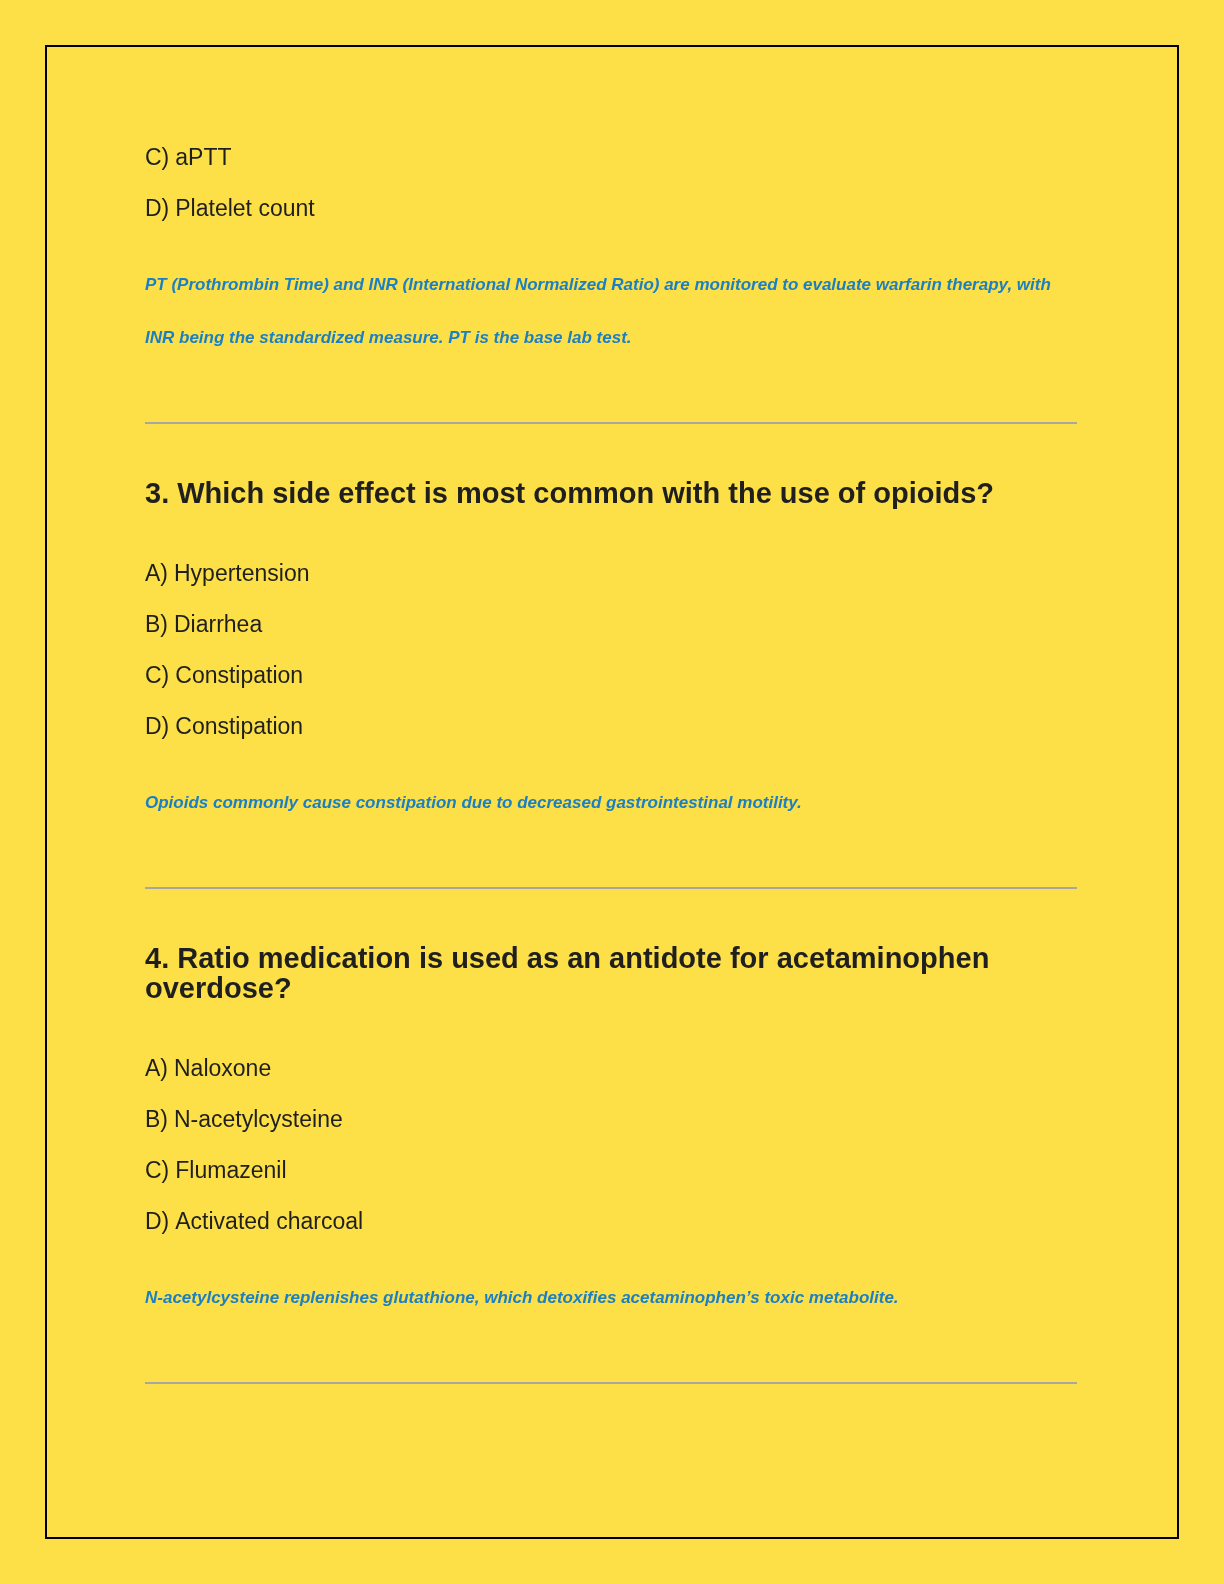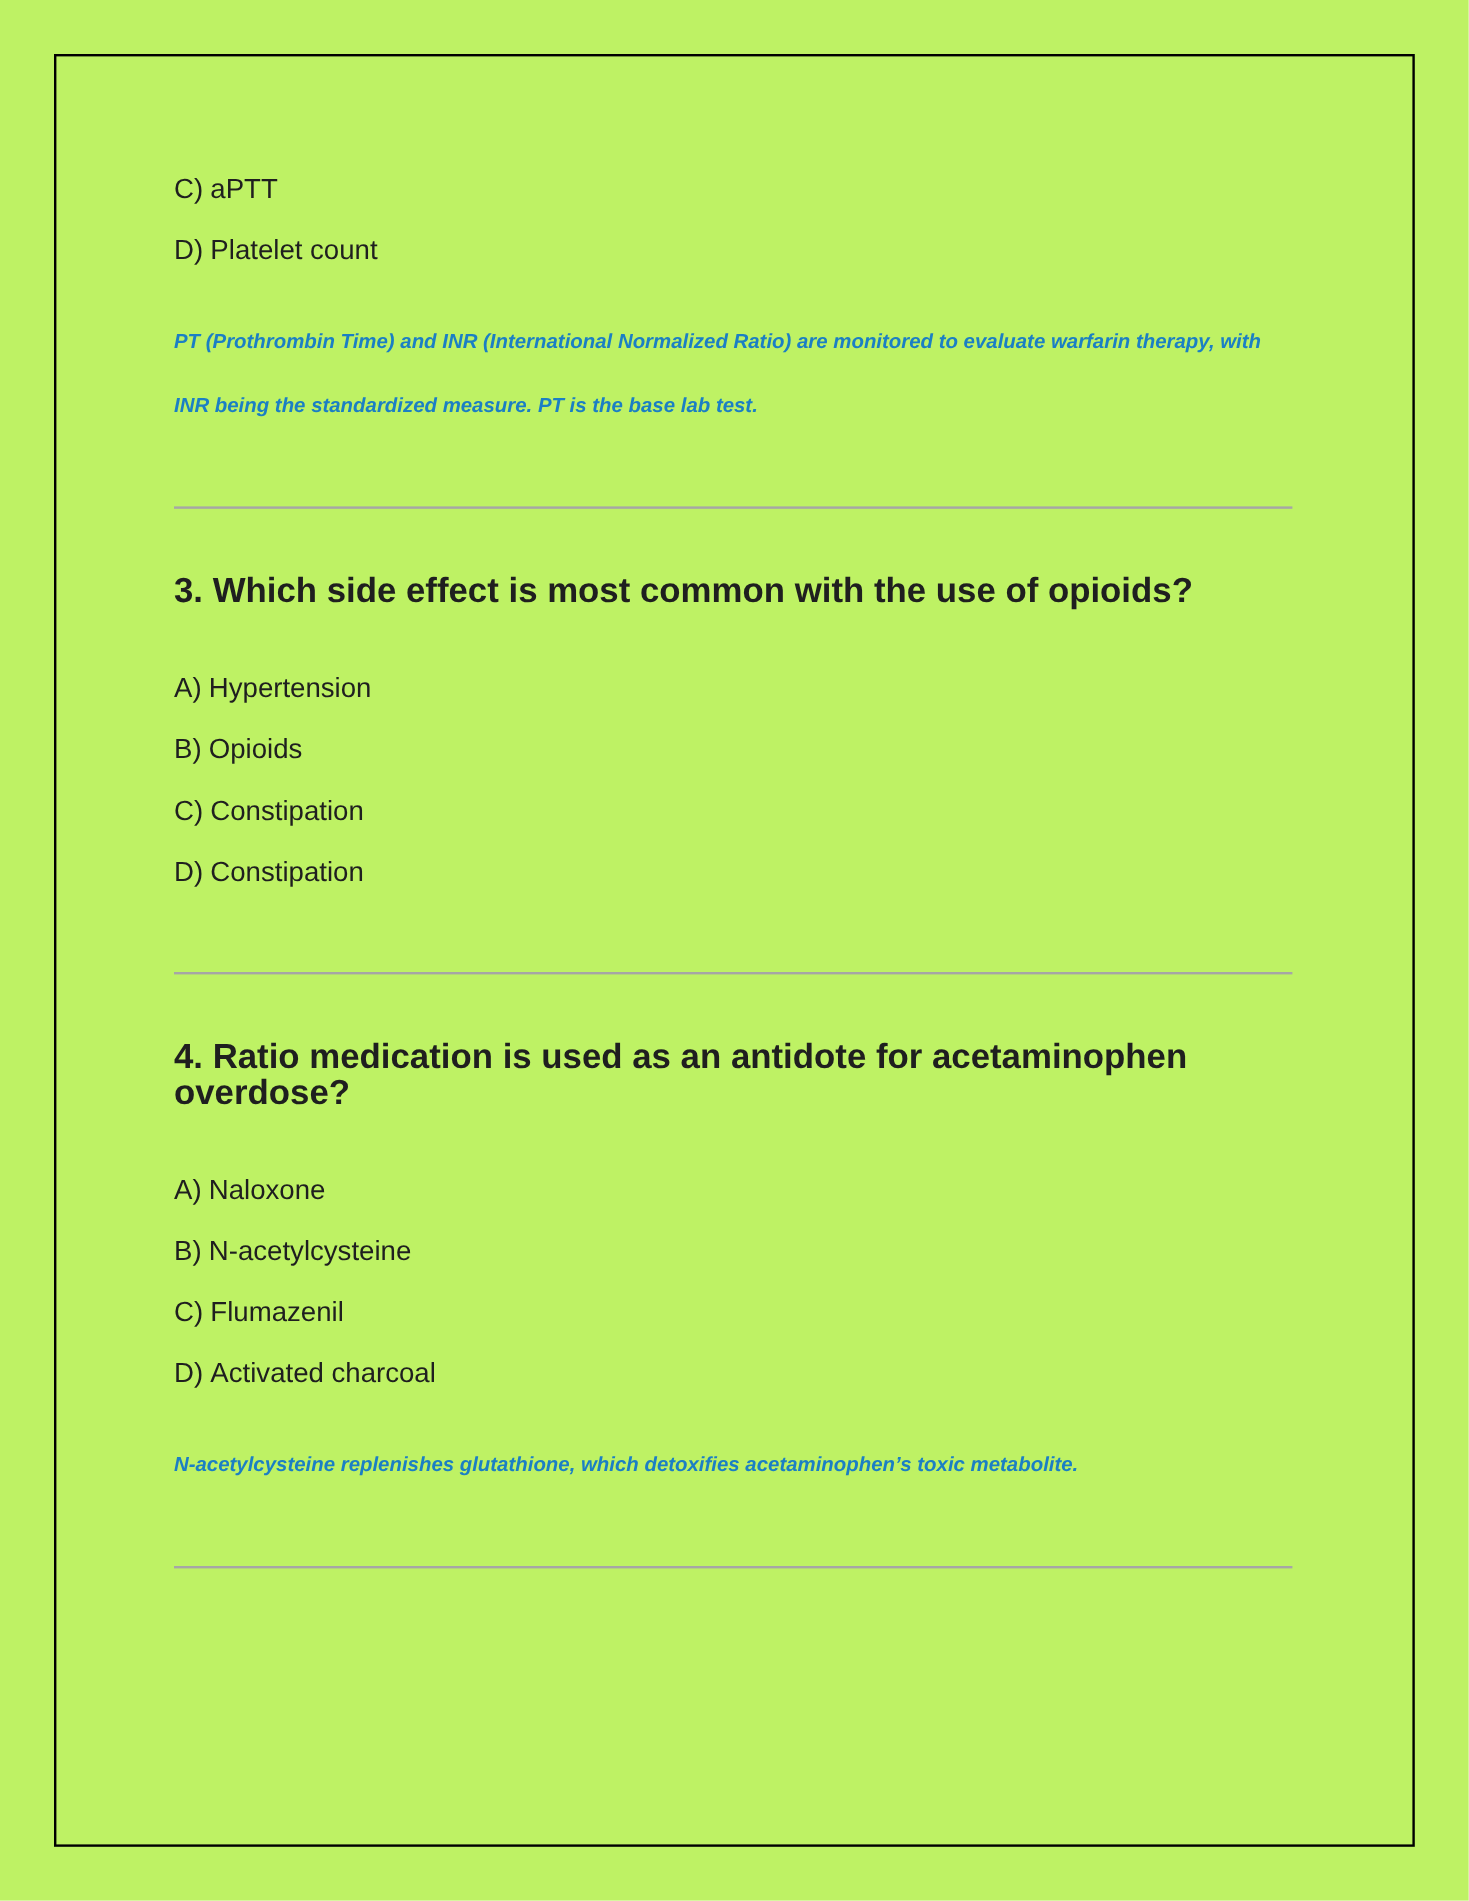--- a/index.html
+++ b/index.html
@@ -5,21 +5,21 @@
   html, body {
     margin: 0;
     padding: 0;
     background: #ffffff;
     font-family: "Liberation Sans", sans-serif;
   }
   .page {
     position: relative;
     width: 1224px;
     height: 1584px;
-    background: #bef264;
+    background: #fde047;
     overflow: hidden;
   }
   .page-border {
     position: absolute;
     left: 45px;
     top: 45px;
     width: 1134px;
     height: 1494px;
     border: 2px solid #000000;
     box-sizing: border-box;
@@ -95,29 +95,30 @@
 
     <div>
       <p class="question-title">
         <span class="q-number">3.</span><span class="q-text">Which side effect is most common with the use of opioids?</span>
       </p>
       <div class="options-block">
         <div class="option">
           <span class="opt-label">A)</span><span class="opt-text">Hypertension</span>
         </div>
         <div class="option">
-          <span class="opt-label">B)</span><span class="opt-text">Opioids</span>
+          <span class="opt-label">B)</span><span class="opt-text">Diarrhea</span>
         </div>
         <div class="option">
           <span class="opt-label">C)</span><span class="opt-text correct">Constipation</span>
         </div>
         <div class="option">
           <span class="opt-label">D)</span><span class="opt-text">Constipation</span>
         </div>
       </div>
+      <p class="explanation">Opioids commonly cause constipation due to decreased gastrointestinal motility.</p>
     </div>
 
     <hr class="divider">
 
     <div>
       <p class="question-title">
         <span class="q-number">4.</span><span class="q-text">Ratio medication is used as an antidote for acetaminophen overdose?</span>
       </p>
       <div class="options-block">
         <div class="option">

